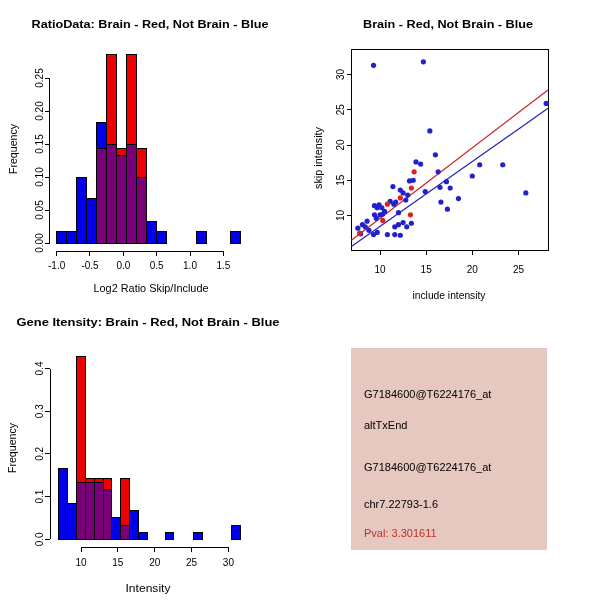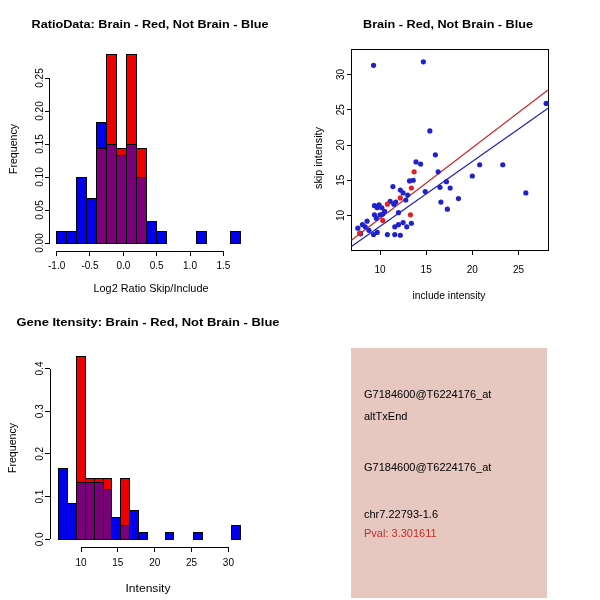--- a/index.html
+++ b/index.html
@@ -4,21 +4,21 @@
 <style>
   html,body{margin:0;padding:0;background:#ffffff;}
   #canvas{position:relative;width:600px;height:600px;background:#ffffff;overflow:hidden;
           font-family:"Liberation Sans", sans-serif;}
   .panel{position:absolute;width:300px;height:300px;}
   #p-tl{left:0;top:0} #p-tr{left:300px;top:0} #p-bl{left:0;top:300px} #p-br{left:300px;top:300px}
   svg{overflow:visible;display:block;}
   .title{font-size:11.5px;font-weight:bold;fill:#000;}
   .axlab{font-size:10.5px;fill:#000;}
   .tick-label{font-size:10px;fill:#000;}
-  .infobox{position:absolute;left:51px;top:48px;width:196px;height:250px;}
+  .infobox{position:absolute;left:51px;top:48px;width:196px;height:202px;}
   .infoline{position:absolute;left:13px;font-size:11px;white-space:nowrap;}
 </style>
 </head>
 <body>
 
 <div id="canvas">
 
   <div class="panel" id="p-tl">
     <svg id="svg-hist1" width="300" height="300">
       <g id="hist1-bars">
@@ -236,20 +236,20 @@
         </g>
       <text class="title" x="148" y="26" text-anchor="middle" textLength="263" lengthAdjust="spacingAndGlyphs">Gene Itensity: Brain - Red, Not Brain - Blue</text>
       <text class="axlab" x="148" y="292" text-anchor="middle" textLength="45" lengthAdjust="spacingAndGlyphs">Intensity</text>
       <text class="axlab" x="16" y="148" text-anchor="middle" transform="rotate(-90 16 148)" textLength="50" lengthAdjust="spacingAndGlyphs">Frequency</text>
     </svg>
   </div>
 
   <div class="panel" id="p-br">
     <div class="infobox" id="infobox" style="background: rgb(230, 200, 193);">
       <div class="infoline" style="top: 40px; color: rgb(0, 0, 0);">G7184600@T6224176_at</div>
-      <div class="infoline" style="top: 62px; color: rgb(0, 0, 0); text-align: center;">altTxEnd</div>
+      <div class="infoline" style="top: 71px; color: rgb(0, 0, 0); text-align: center;">altTxEnd</div>
       <div class="infoline" style="top: 113px; color: rgb(0, 0, 0);">G7184600@T6224176_at</div>
-      <div class="infoline" style="top: 160px; color: rgb(0, 0, 0); text-align: right;">chr7.22793-1.6</div>
+      <div class="infoline" style="top: 150px; color: rgb(0, 0, 0); text-align: right;">chr7.22793-1.6</div>
       <div class="infoline" style="top: 179px; color: rgb(192, 48, 42);">Pval: 3.301611</div>
     </div>
   </div>
 
 </div>
 
 </body></html>

